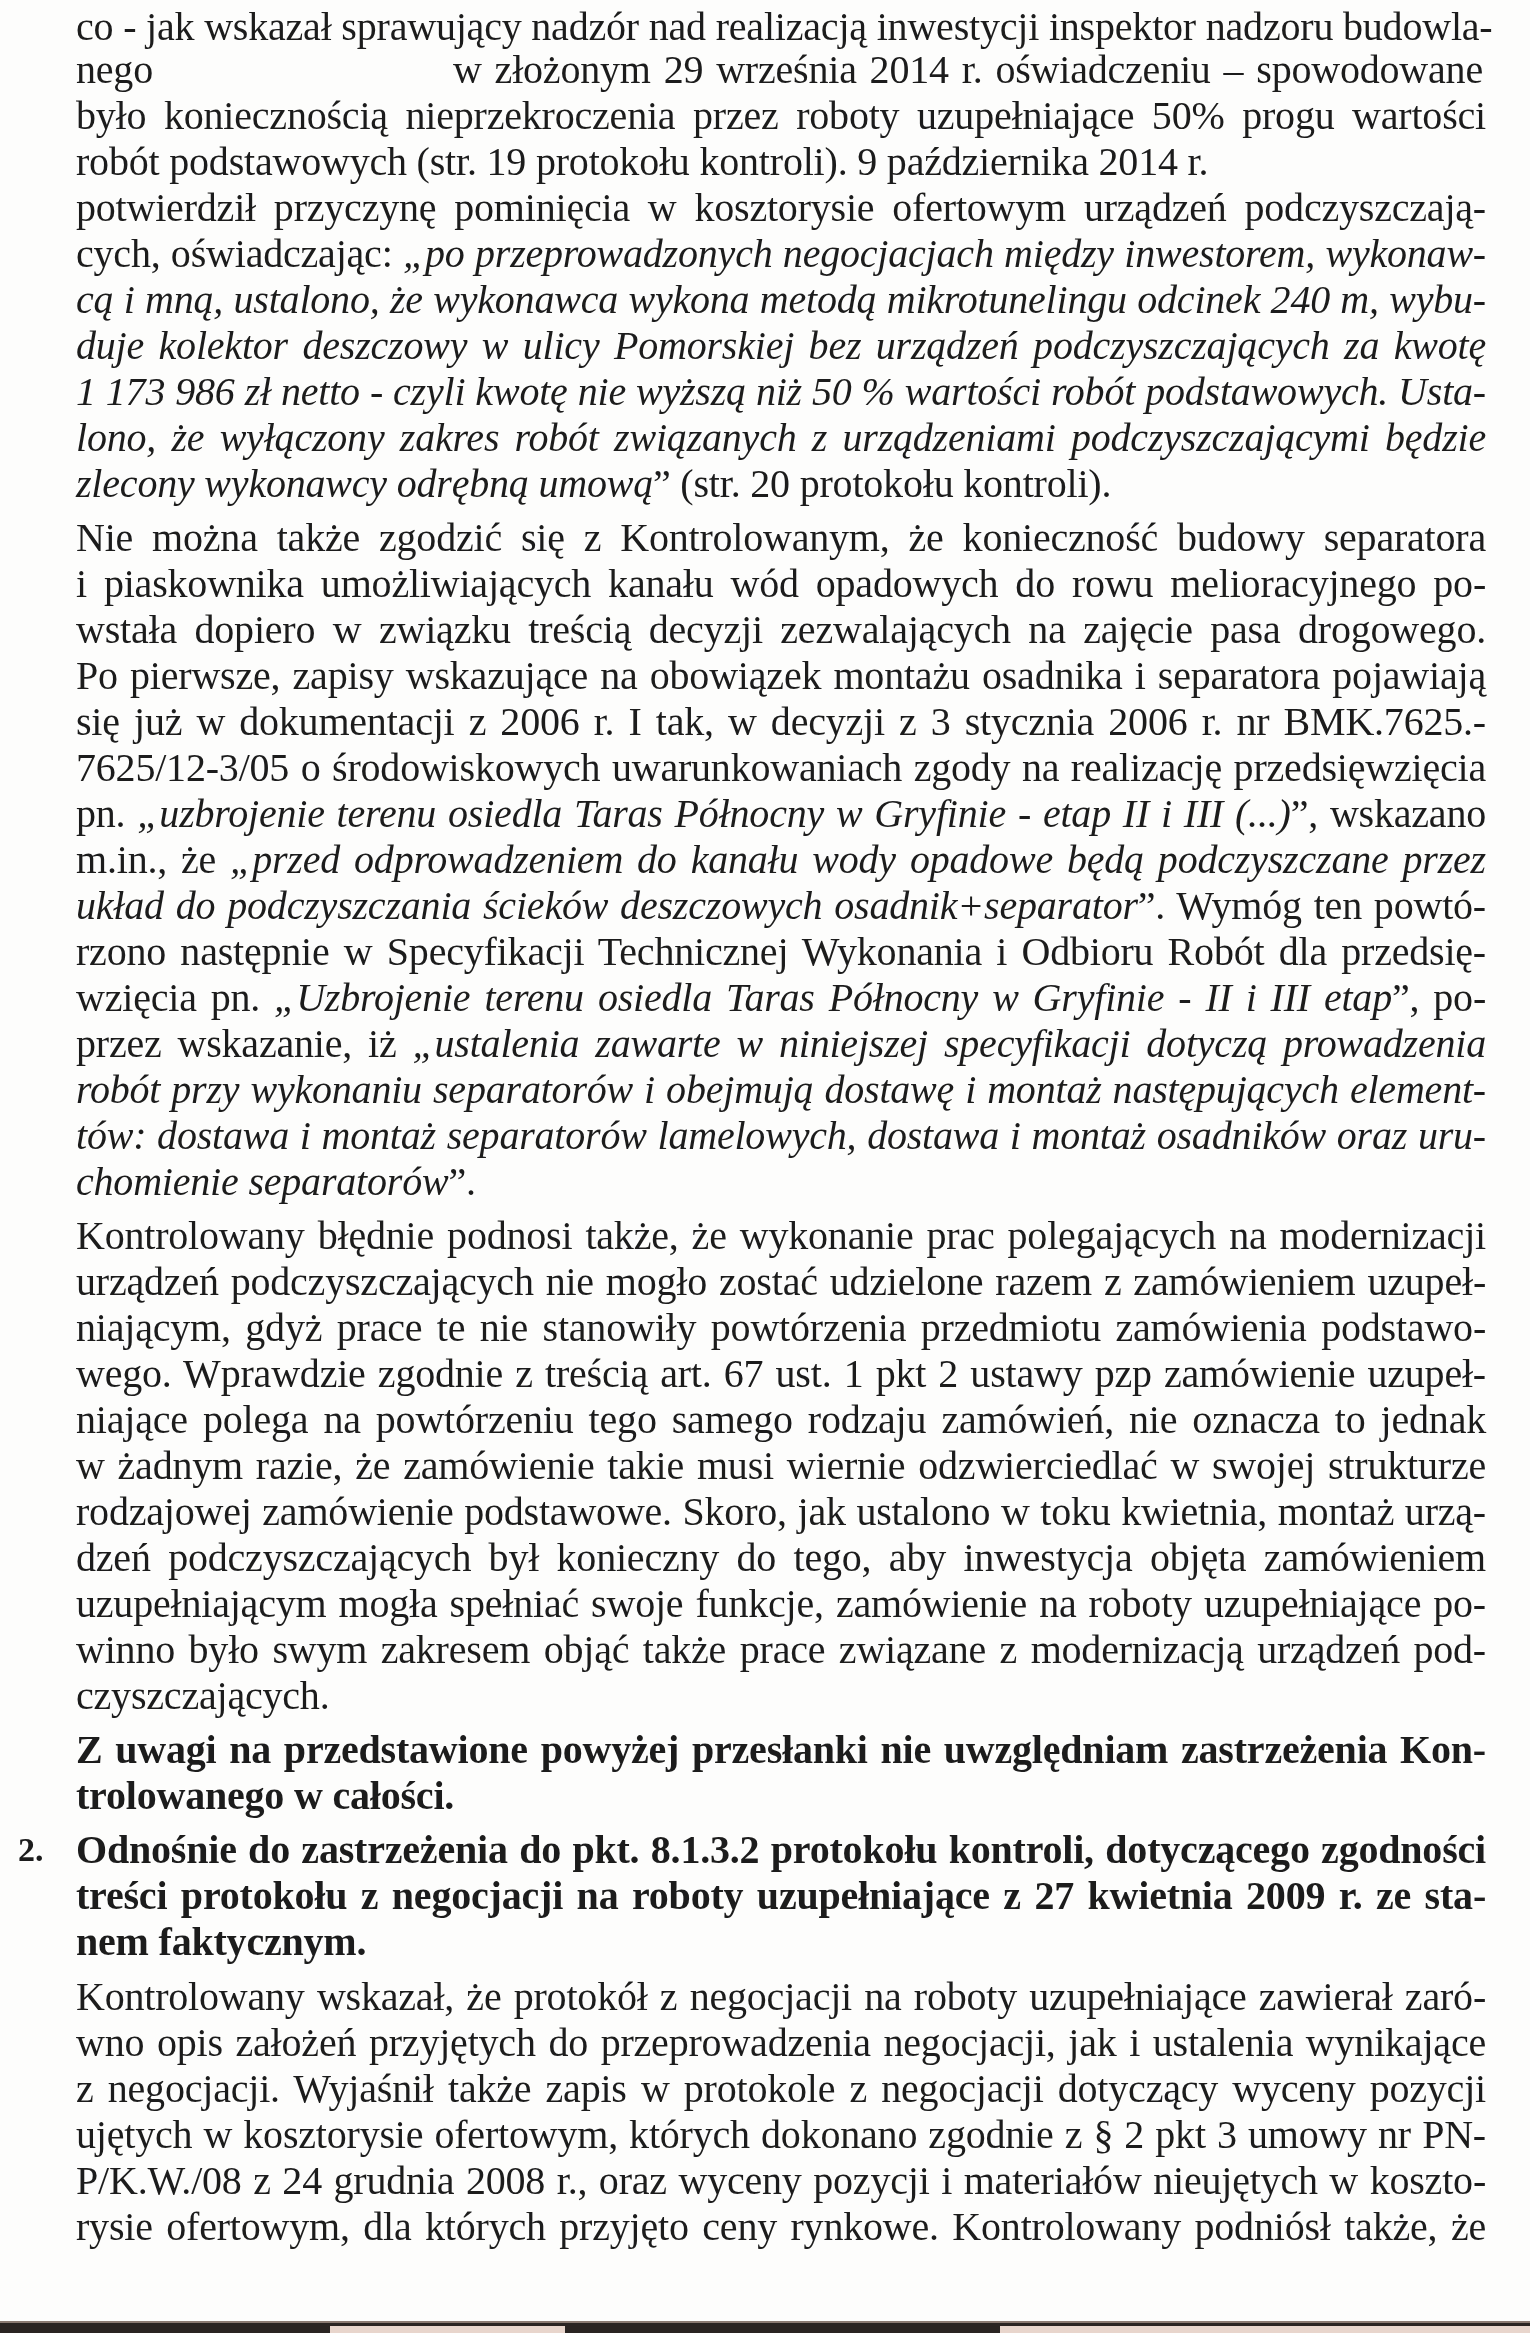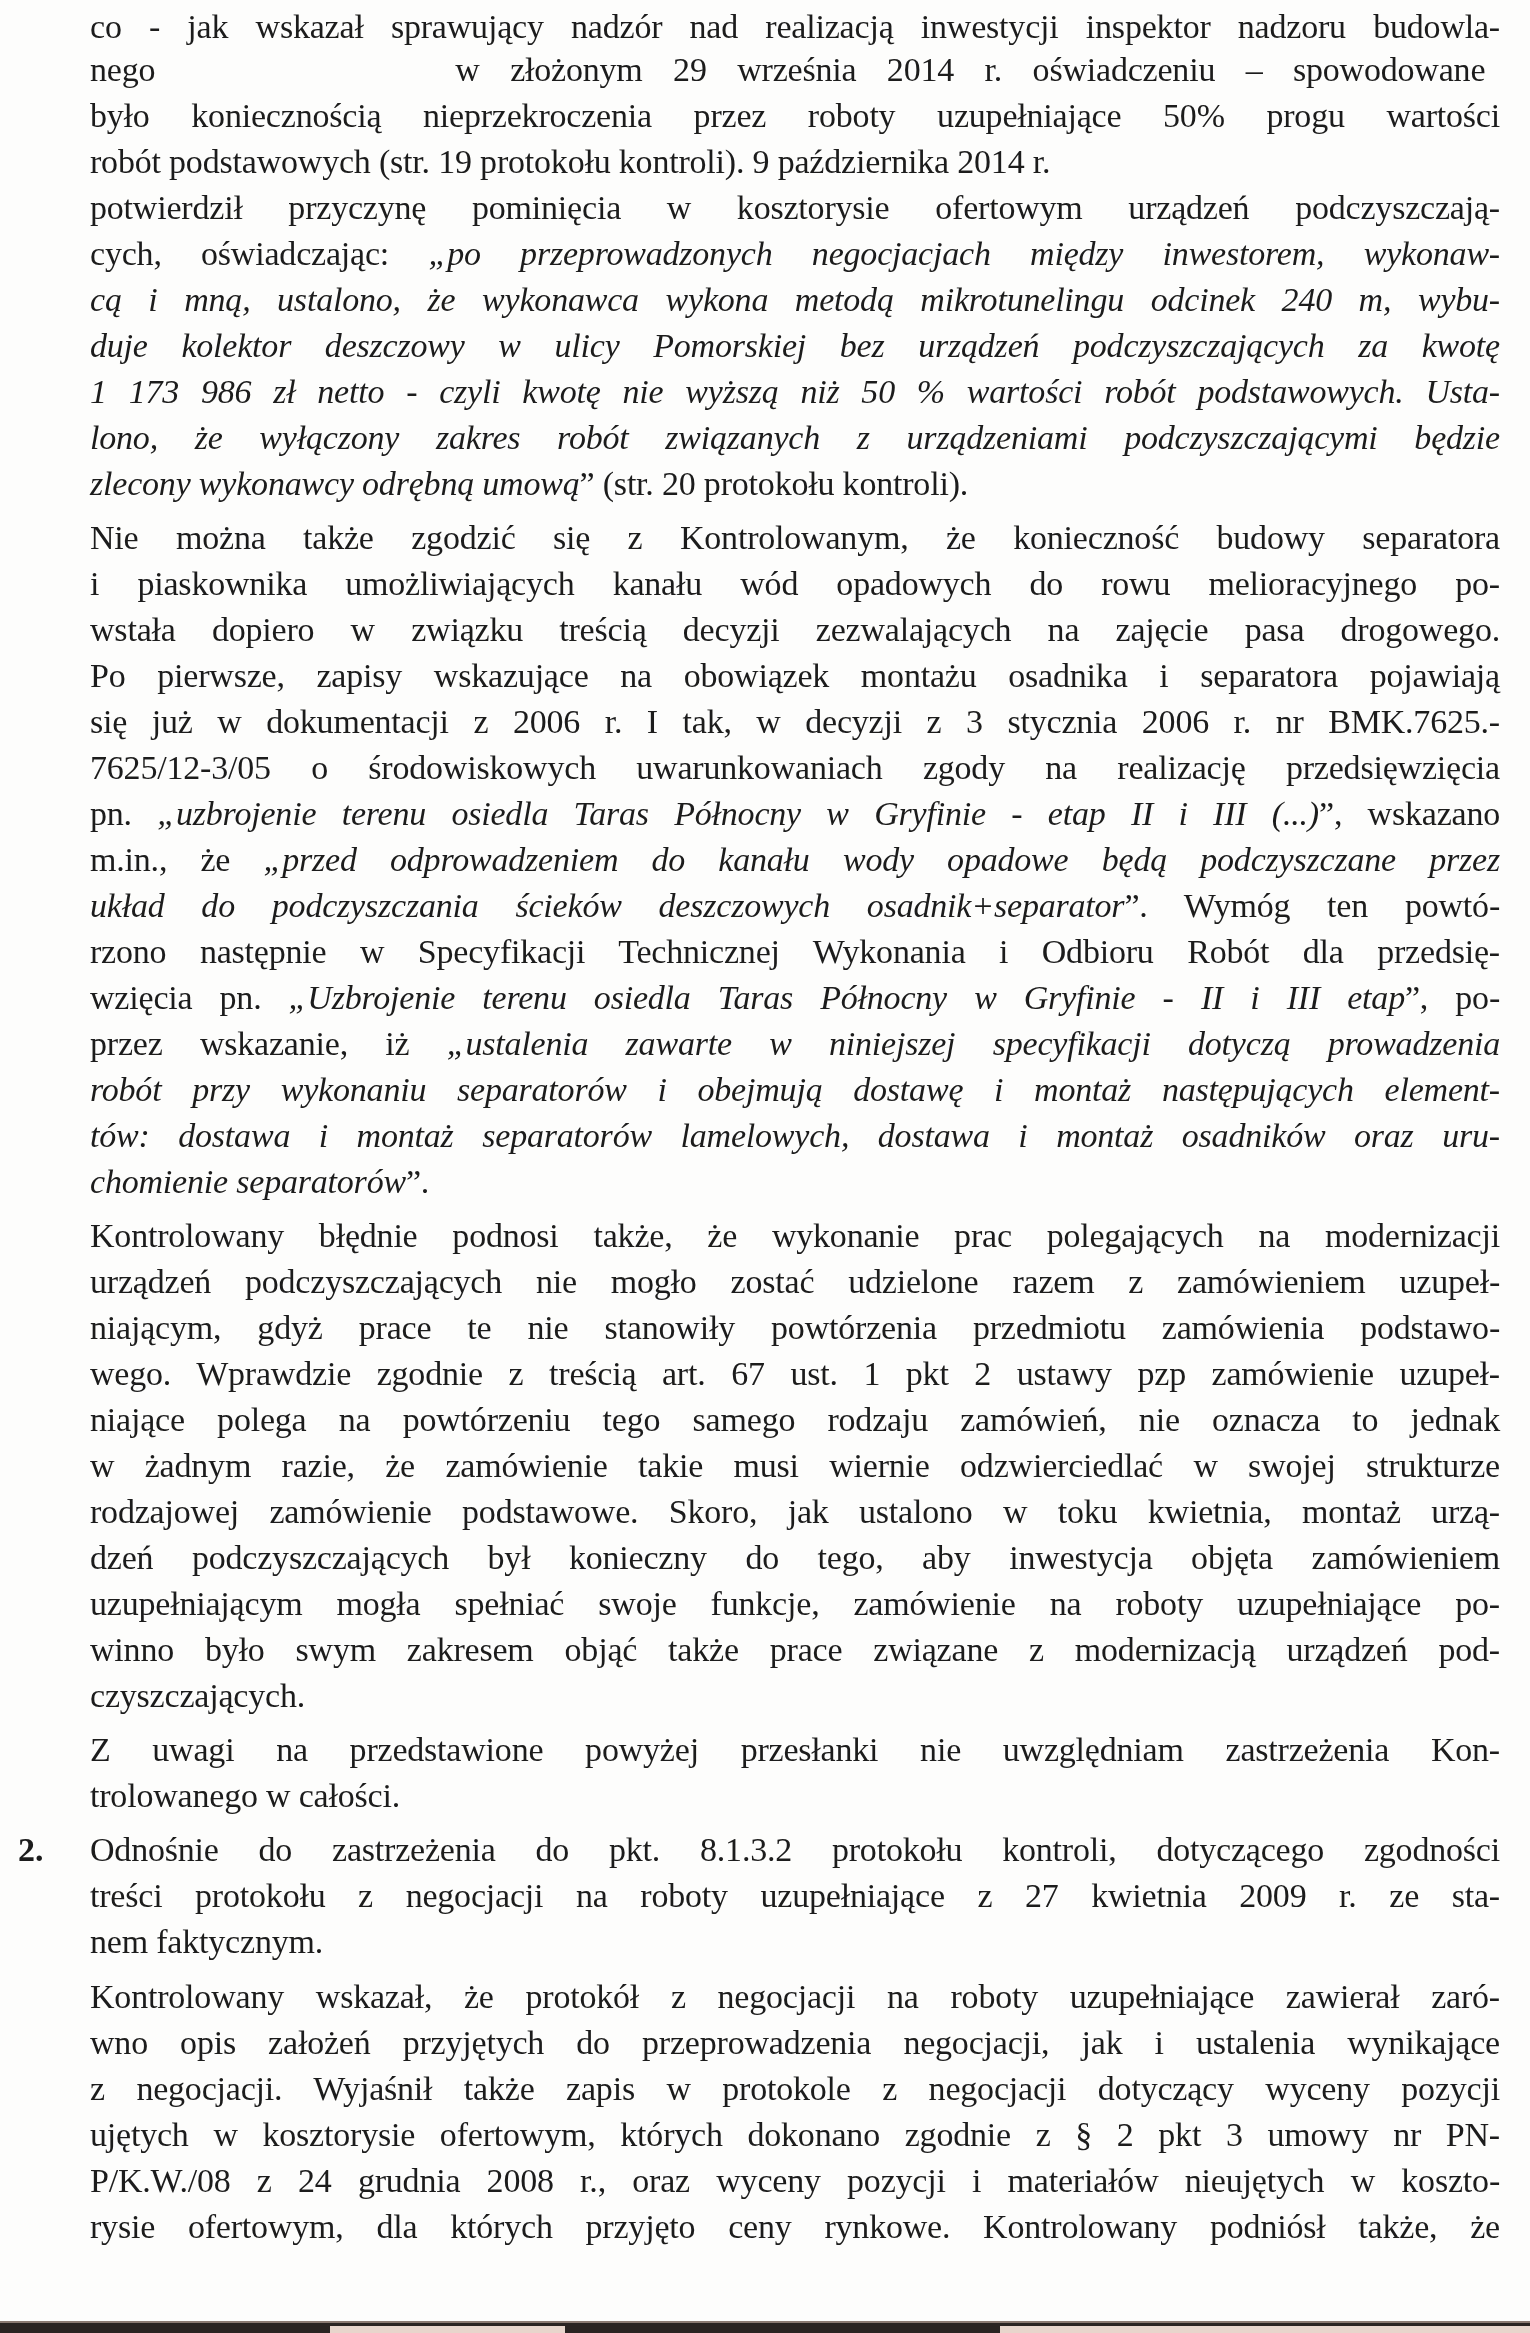--- a/index.html
+++ b/index.html
@@ -12,33 +12,33 @@
     font-family: "Liberation Serif", "DejaVu Serif", serif;
     color: #1c1c1c;
   }
   .page {
     position: absolute;
     left: 0; top: 0;
     width: 1530px; height: 2333px;
   }
   .line {
     position: absolute;
-    left: 90px;
+    left: 76px;
     width: 1410px;
-    font-size: 34px;
+    font-size: 40px;
     line-height: 46px;
     height: 46px;
     white-space: nowrap;
     text-align: justify;
     text-align-last: justify;
     letter-spacing: -0.2px;
   }
   .line.last { text-align-last: left; }
   .line i, .it { font-style: italic; }
-  .b { font-weight: normal; }
+  .b { font-weight: bold; }
   .redact { display: inline-block; width: 300px; }
   .marker {
     position: absolute;
     left: 18px;
     font-size: 34px;
     line-height: 46px;
     font-weight: bold;
   }
   .edge {
     position: absolute;

